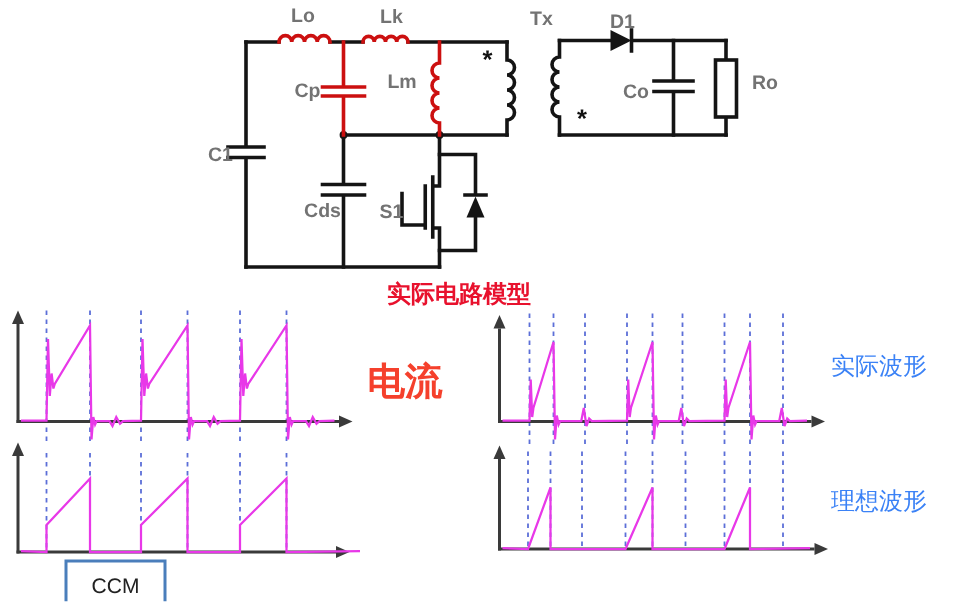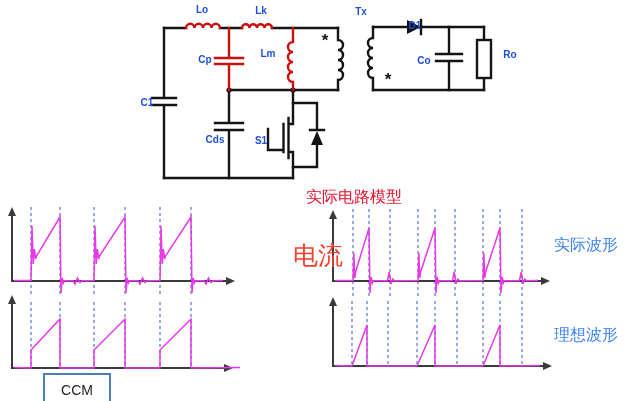--- a/index.html
+++ b/index.html
@@ -1,24 +1,24 @@
 <!DOCTYPE html>
 <html><head>
 <meta charset="utf-8">
 <style>
   html,body{margin:0;padding:0;background:#fff;}
   #stage{position:relative;width:640px;height:401px;background:#fff;overflow:hidden;
          font-family:"Liberation Sans","DejaVu Sans",sans-serif;}
   #figure{position:absolute;left:0;top:0;}
   .clabel{position:absolute;transform:translate(-50%,-50%);font-weight:bold;
-          font-size:10px;color:#1d4ed8;white-space:nowrap;line-height:1;}
+          font-size:13px;color:#737373;white-space:nowrap;line-height:1;}
   .star{position:absolute;transform:translate(-50%,-50%);font-weight:bold;
         font-size:17px;color:#111;line-height:1;}
-  .caption{position:absolute;transform:translate(-50%,-50%);font-weight:normal;
-           font-size:16px;white-space:nowrap;line-height:1;margin-left:48px;}
+  .caption{position:absolute;transform:translate(-50%,-50%);font-weight:bold;
+           font-size:16px;white-space:nowrap;line-height:1;}
   .sidelabel{position:absolute;transform:translate(-50%,-50%);font-size:16px;
              color:#3b82f6;white-space:nowrap;line-height:1;}
   .modebox{position:absolute;box-sizing:border-box;background:#fff;
            border:2px solid #4a7ebb;display:flex;align-items:center;justify-content:center;
            font-size:14px;color:#222;line-height:1;}
 </style>
 </head>
 <body>
 
 <div id="stage">
@@ -139,21 +139,21 @@
           <line x1="333" y1="367" x2="333" y2="306" stroke="#3a3a3a" stroke-width="2"></line>
           <polygon points="329,306 333,297 337,306" fill="#3a3a3a"></polygon>
           <polyline points="335,365.4 352,366 367,325 367,366 417,366 435,325 435,366 483,366 500,325 500,366 540,365.4" fill="none" stroke="#e838e8" stroke-width="1.5" stroke-linejoin="miter"></polyline>
         </g>
       </g>
   </svg>
 
   <div class="clabel" style="left:202px;top:10px">Lo</div>
   <div class="clabel" style="left:261px;top:11px">Lk</div>
   <div class="clabel" style="left:361px;top:12px">Tx</div>
-  <div class="clabel" style="left:415px;top:26px">D1</div>
+  <div class="clabel" style="left:415px;top:14px">D1</div>
   <div class="clabel" style="left:205px;top:60px">Cp</div>
   <div class="clabel" style="left:268px;top:54px">Lm</div>
   <div class="clabel" style="left:147px;top:103px">C1</div>
   <div class="clabel" style="left:215px;top:140px">Cds</div>
   <div class="clabel" style="left:261px;top:141px">S1</div>
   <div class="clabel" style="left:424px;top:61px">Co</div>
   <div class="clabel" style="left:510px;top:55px">Ro</div>
 
   <div class="star" style="left:325px;top:40px">*</div>
   <div class="star" style="left:388px;top:79px">*</div>

